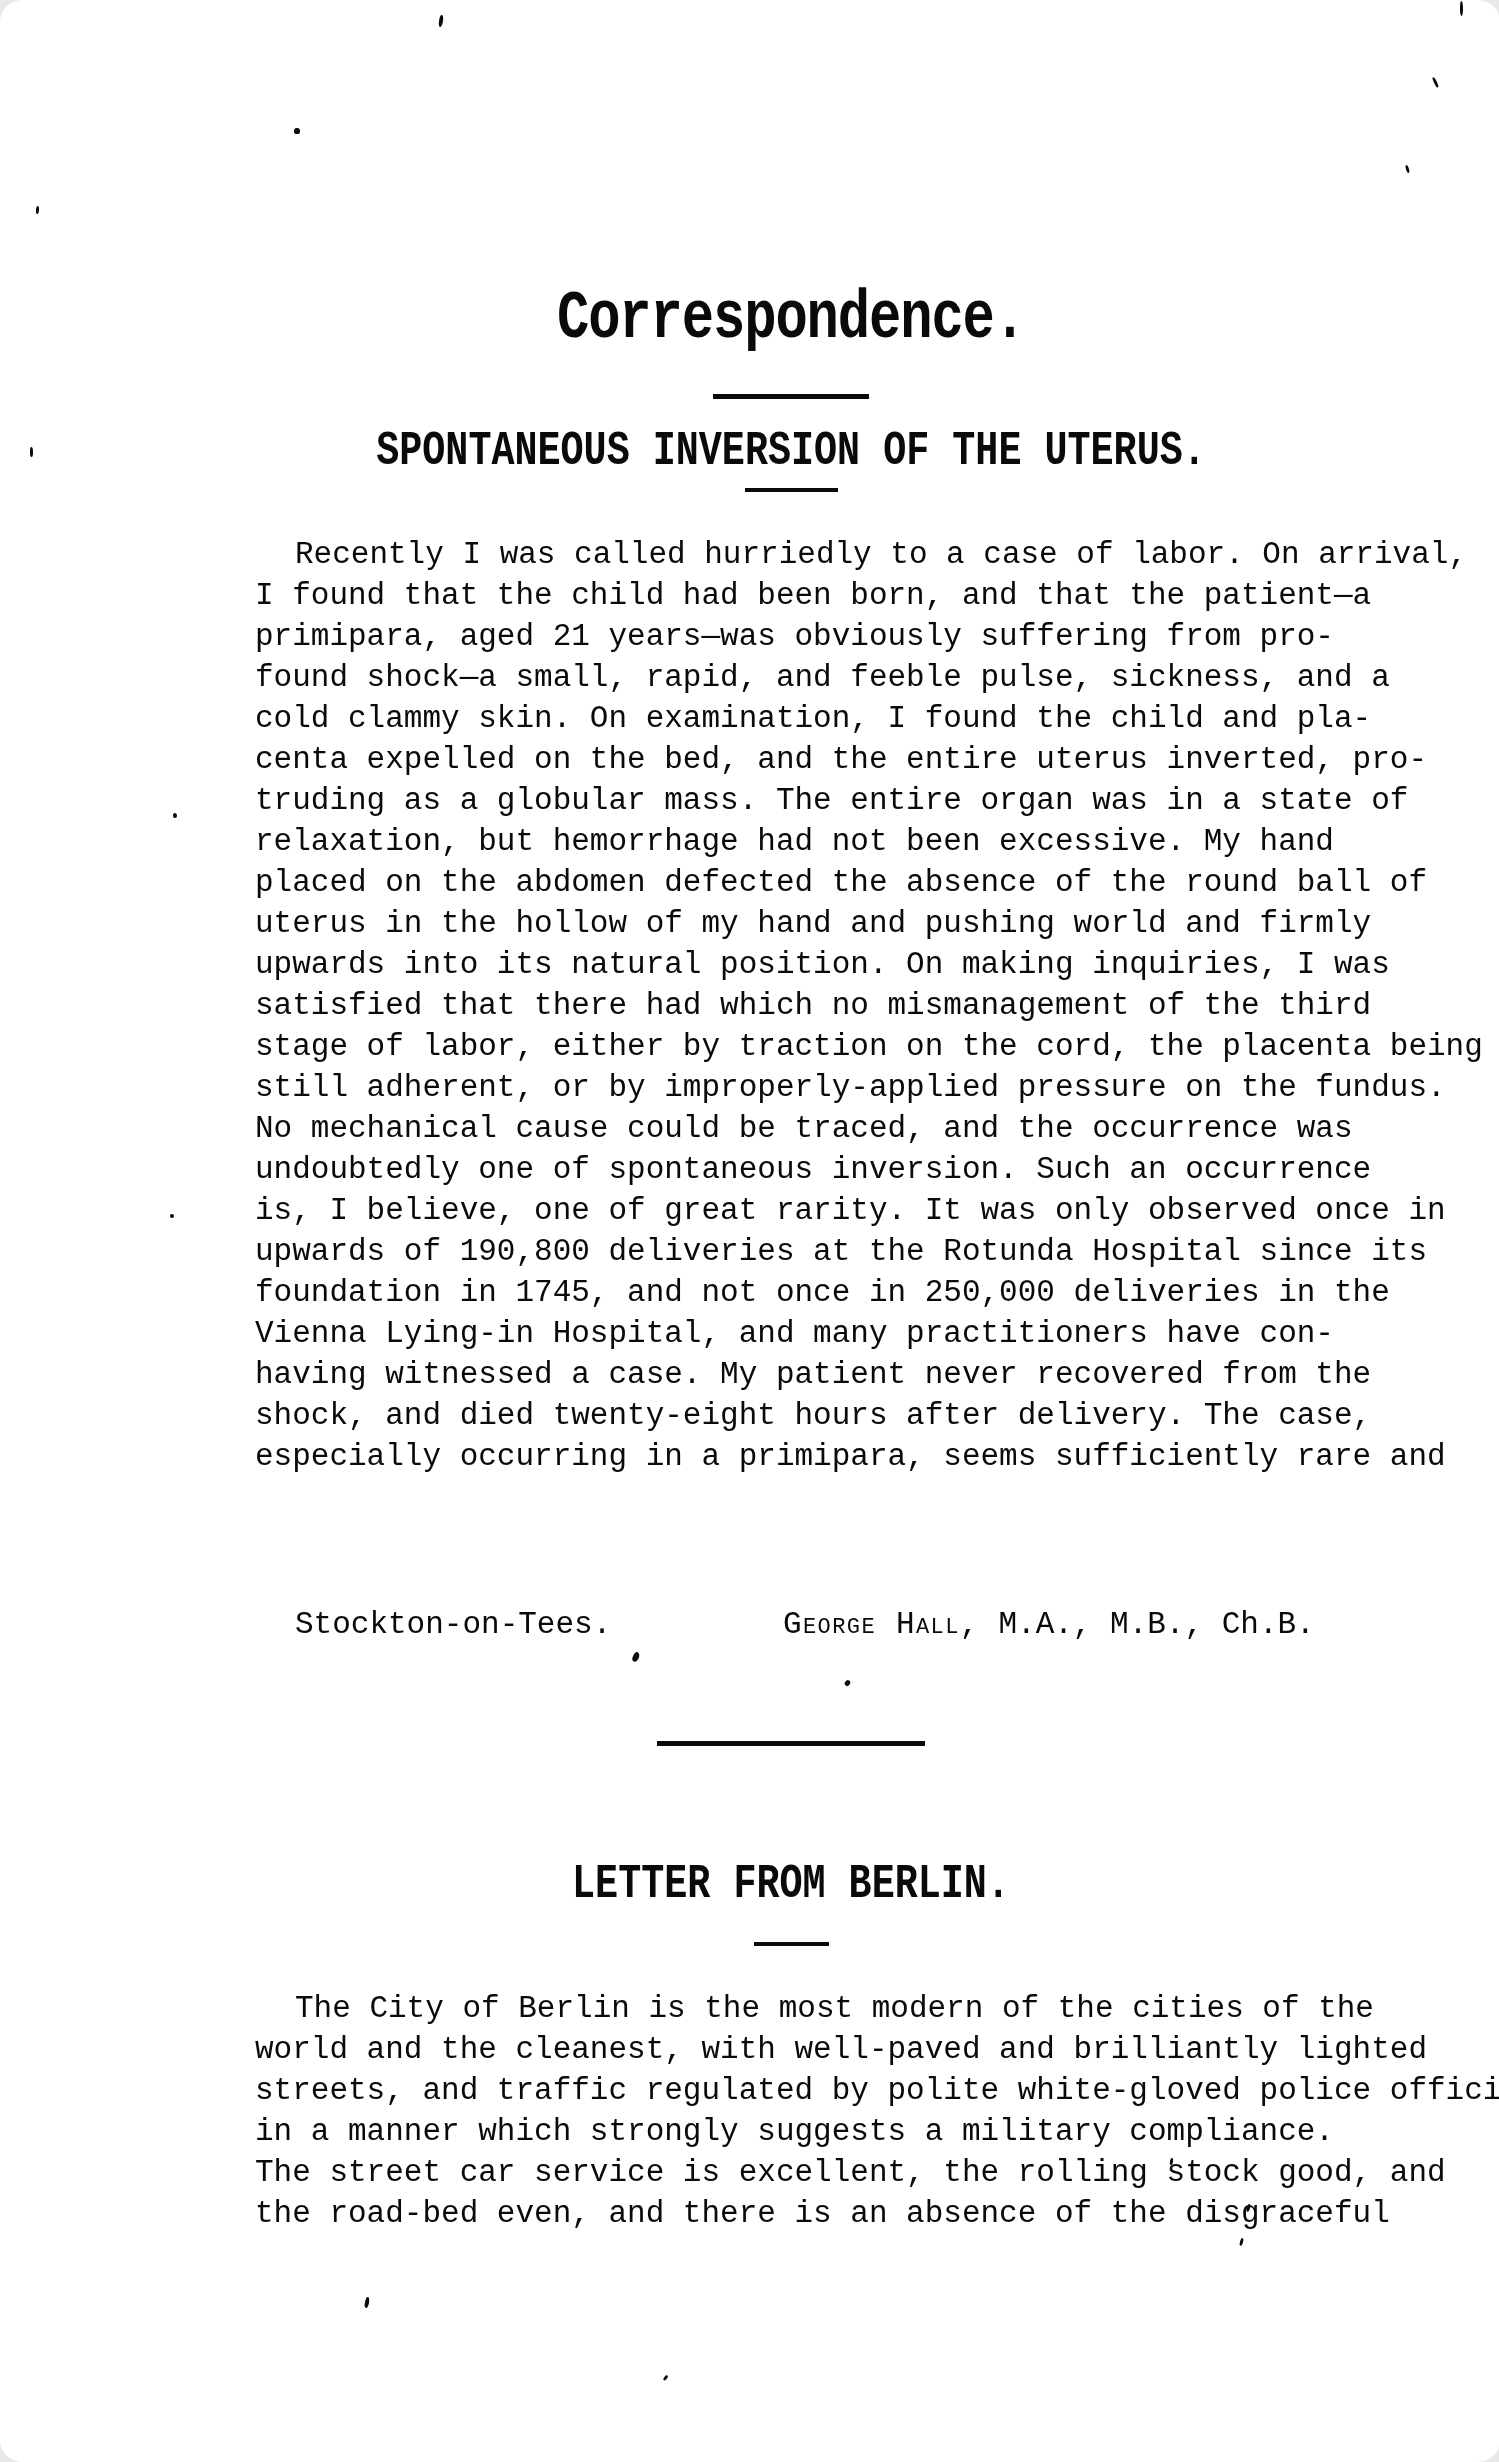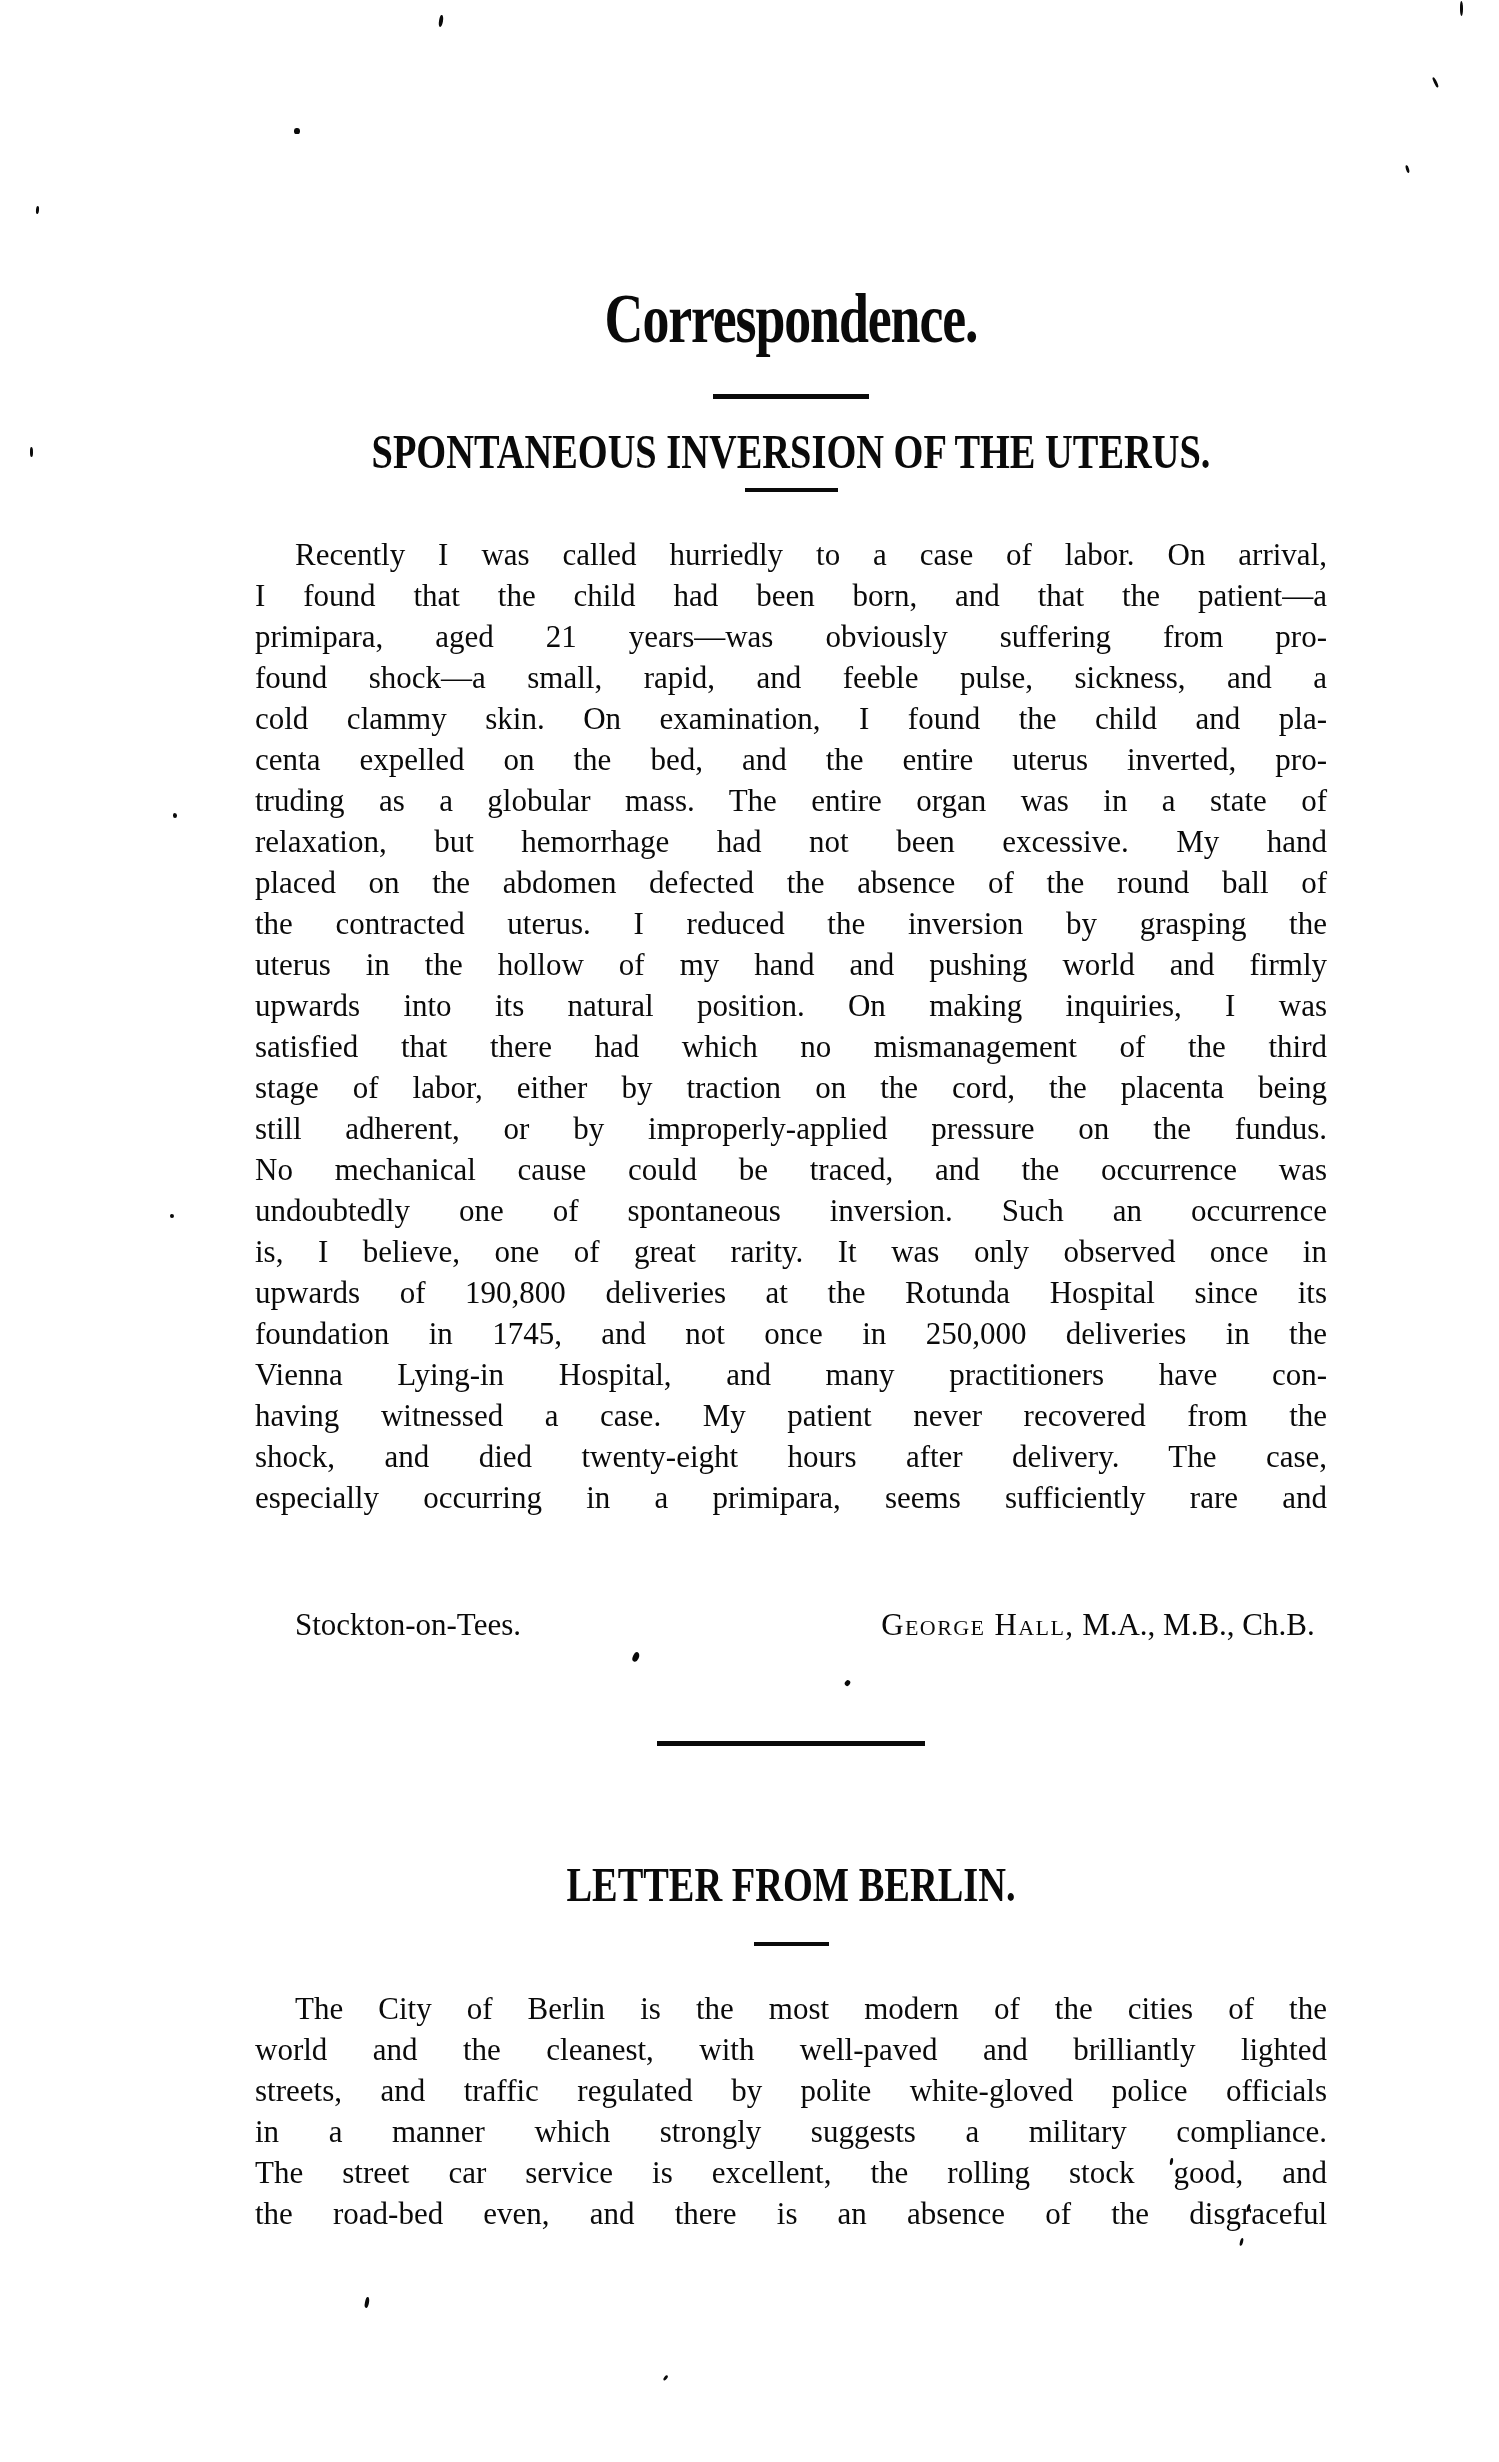--- a/index.html
+++ b/index.html
@@ -2,22 +2,23 @@
 <html style="font-size:11px"><head>
 <meta charset="utf-8">
 <style>
   html, body { margin: 0; padding: 0; background: #e8e8e8; }
   .page {
     position: relative;
     width: 1500px;
     height: 2462px;
     background: #ffffff;
     color: #0a0a0a;
-    font-family: Liberation Serif, serif;
+    font-family: Liberation Mono, monospace;
     overflow: hidden;
+    border-radius: 22px;
   }
   
   .col { position: absolute; left: 255px; width: 1072px; }
 
   .journal-title {
     top: 280px;
     margin: 0;
     text-align: center;
     font-size: 69px;
     font-weight: bold;
@@ -105,21 +106,20 @@
 
   <div class="line indent">Recently I was called hurriedly to a case of labor. On arrival,</div>
       <div class="line">I found that the child had been born, and that the patient—a</div>
       <div class="line">primipara, aged 21 years—was obviously suffering from pro-</div>
       <div class="line">found shock—a small, rapid, and feeble pulse, sickness, and a</div>
       <div class="line">cold clammy skin. On examination, I found the child and pla-</div>
       <div class="line">centa expelled on the bed, and the entire uterus inverted, pro-</div>
       <div class="line">truding as a globular mass. The entire organ was in a state of</div>
       <div class="line">relaxation, but hemorrhage had not been excessive. My hand</div>
       <div class="line">placed on the abdomen defected the absence of the round ball of</div>
-      <div class="line">the contracted uterus. I reduced the inversion by grasping the</div>
       <div class="line">uterus in the hollow of my hand and pushing world and firmly</div>
       <div class="line">upwards into its natural position. On making inquiries, I was</div>
       <div class="line">satisfied that there had which no mismanagement of the third</div>
       <div class="line">stage of labor, either by traction on the cord, the placenta being</div>
       <div class="line">still adherent, or by improperly-applied pressure on the fundus.</div>
       <div class="line">No mechanical cause could be traced, and the occurrence was</div>
       <div class="line">undoubtedly one of spontaneous inversion. Such an occurrence</div>
       <div class="line">is, I believe, one of great rarity. It was only observed once in</div>
       <div class="line">upwards of 190,800 deliveries at the Rotunda Hospital since its</div>
       <div class="line">foundation in 1745, and not once in 250,000 deliveries in the</div>

